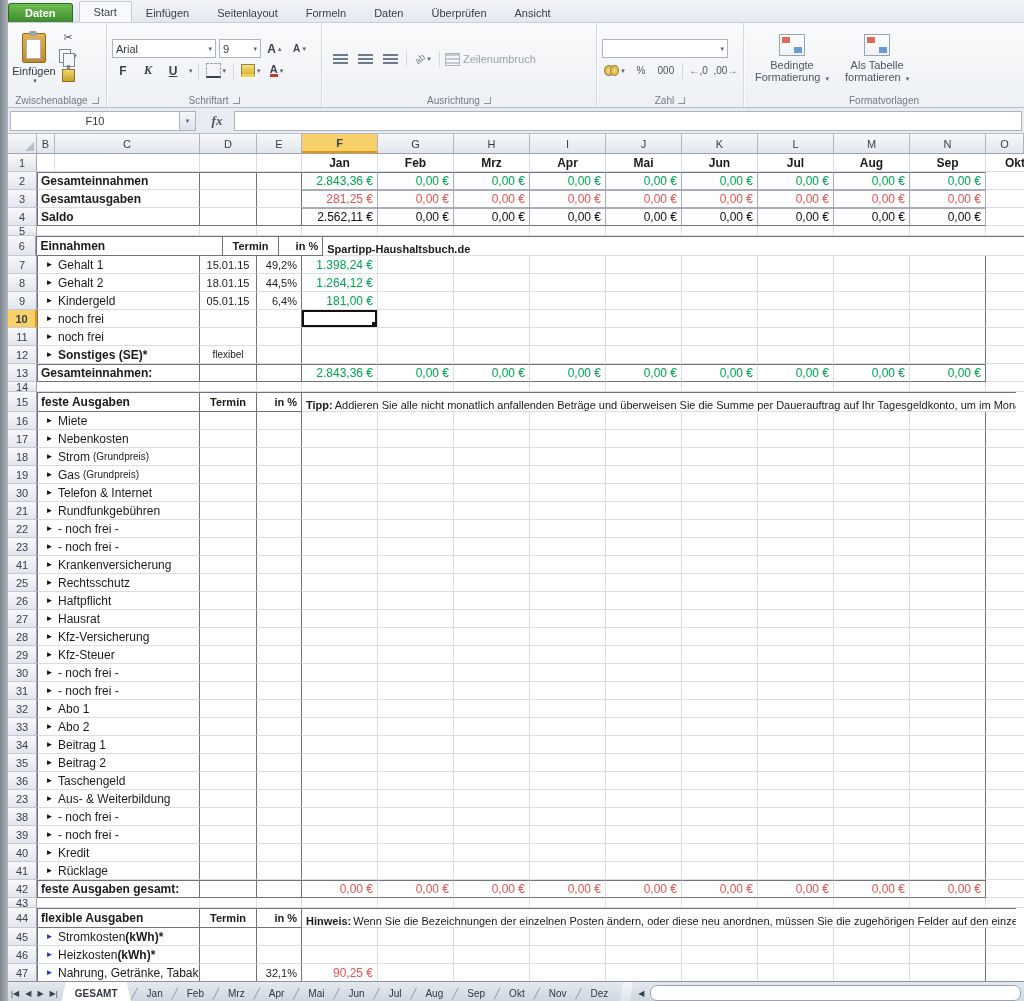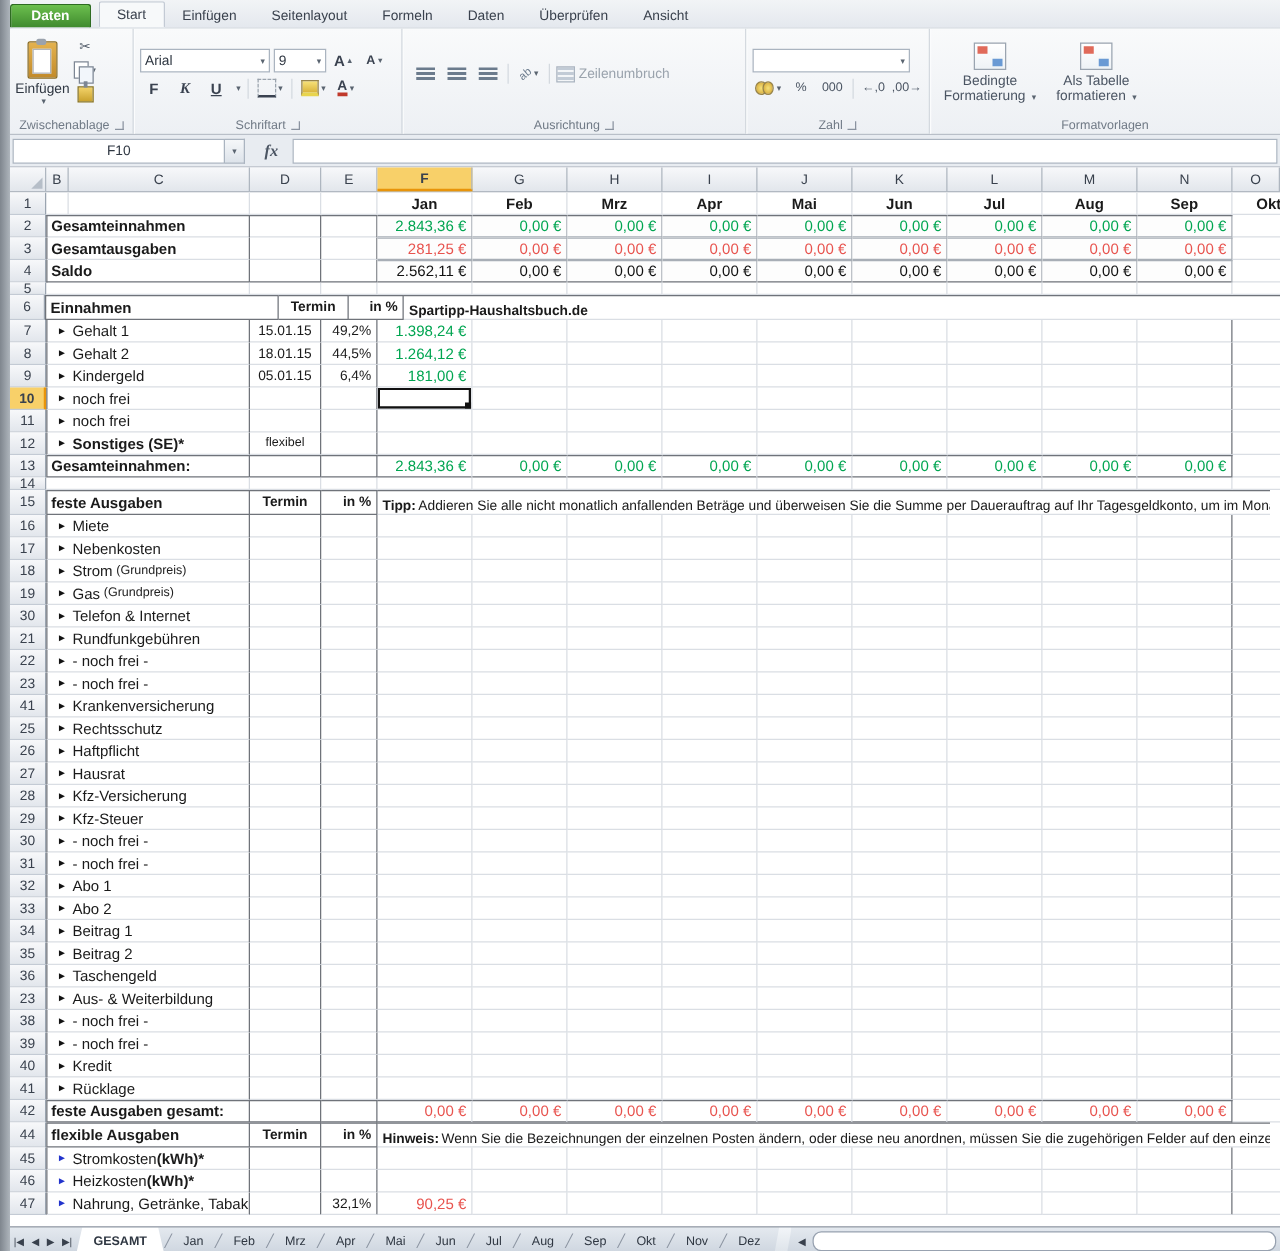--- a/index.html
+++ b/index.html
@@ -1158,20 +1158,38 @@
           <div class="c v red dkt dkb" style="width:76px">0,00 €</div>
           <div class="c v red dkt dkb" style="width:76px">0,00 €</div>
           <div class="c v red dkt dkb" style="width:76px">0,00 €</div>
           <div class="c v red dkt dkb" style="width:76px">0,00 €</div>
           <div class="c v red dkt dkb" style="width:76px">0,00 €</div>
           <div class="c v red dkt dkb" style="width:76px">0,00 €</div>
           <div class="c v red dkt dkb" style="width:76px">0,00 €</div>
           <div class="c v red dkt dkb dkr" style="width:76px">0,00 €</div>
           <div class="c last"></div>
         </div>
+        <div class="row" style="height:10px">
+          <div class="rh">
+            <span>43</span>
+          </div>
+          <div class="c" style="width:163px"></div>
+          <div class="c" style="width:57px"></div>
+          <div class="c" style="width:45px"></div>
+          <div class="c" style="width:76px"></div>
+          <div class="c" style="width:76px"></div>
+          <div class="c" style="width:76px"></div>
+          <div class="c" style="width:76px"></div>
+          <div class="c" style="width:76px"></div>
+          <div class="c" style="width:76px"></div>
+          <div class="c" style="width:76px"></div>
+          <div class="c" style="width:76px"></div>
+          <div class="c" style="width:76px"></div>
+          <div class="c last"></div>
+        </div>
         <div class="row" style="height:20px">
           <div class="rh">
             <span>44</span>
           </div>
           <div class="c lbl b dkl dkr dkt dkb" style="width:163px">flexible Ausgaben</div>
           <div class="c tm b dkr dkt dkb" style="width:57px">Termin</div>
           <div class="c pc b dkr dkt dkb" style="width:45px">in %</div>
           <div class="c note dkt" style="width:714px">
             <b>Hinweis:</b>
             <span> Wenn Sie die Bezeichnungen der einzelnen Posten ändern, oder diese neu anordnen, müssen Sie die zugehörigen Felder auf den einze</span>

